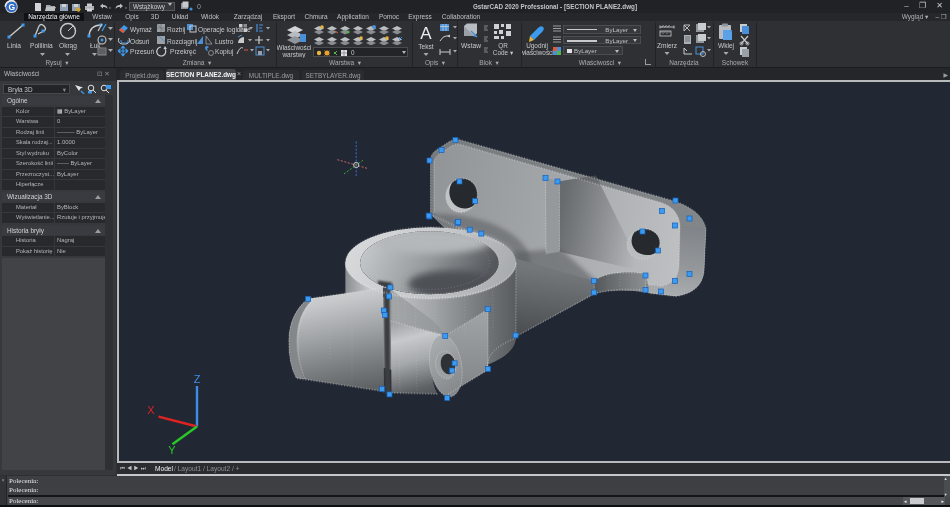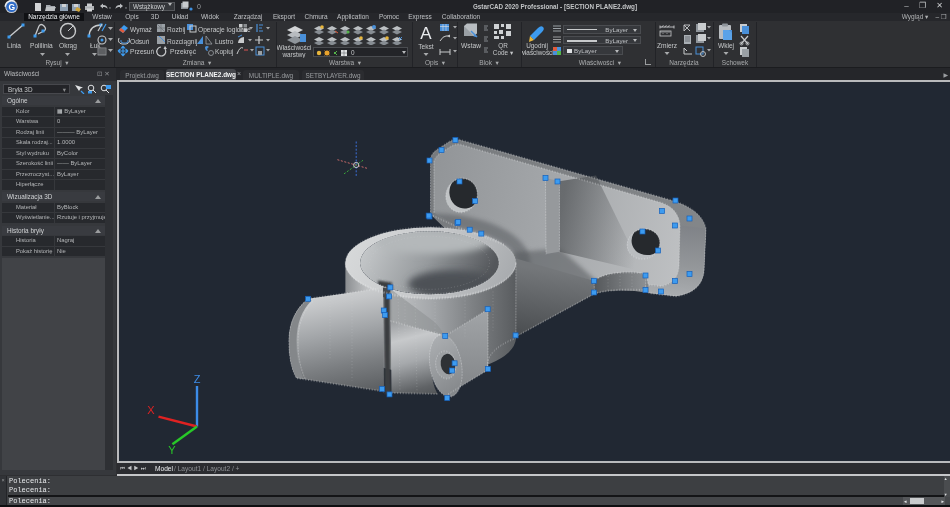--- a/index.html
+++ b/index.html
@@ -13,21 +13,21 @@
 #panelhead{position:absolute;left:0;top:68px;width:116px;height:13px;background:#2b2c30;}
 #leftpanel{position:absolute;left:0;top:81px;width:116px;height:394px;background:#36383c;}
 .prow{position:absolute;left:2px;width:103px;height:9.5px;}
 .plab{position:absolute;left:0;top:0;width:52px;height:9.5px;font-size:5.8px;color:#b4b6b8;line-height:9.5px;overflow:hidden;white-space:nowrap;background:#27292d;padding-left:14px;}
 .pval{position:absolute;left:53px;top:0;width:50px;height:9.5px;font-size:5.9px;color:#b4b6b8;line-height:9.5px;overflow:hidden;background:#27292d;padding-left:2px;white-space:nowrap;}
 .phead{position:absolute;left:2px;width:103px;height:9px;background:#393b40;font-size:6.4px;color:#cfd1d3;line-height:9px;padding-left:5px;}
 .phead:after{content:"";position:absolute;right:4px;top:3px;border-left:3px solid transparent;border-right:3px solid transparent;border-bottom:4px solid #9a9c9e;}
 #viewport{position:absolute;left:117px;top:79.5px;width:833px;height:383px;background:#212833;border-left:2px solid #b9babc;border-top:2px solid #b9babc;border-bottom:2px solid #b9babc;}
 #modeltabs{position:absolute;left:117px;top:462.5px;width:833px;height:13px;background:#2b2c30;border-bottom:2px solid #c6c7c9;}
 #cmdarea{position:absolute;left:0;top:475.5px;width:950px;height:31.5px;background:#3d3f42;}
-.cmdline{position:absolute;left:9px;font-size:7px;font-family:Liberation Mono, monospace;color:#e6e8ea;}
+.cmdline{position:absolute;left:9px;font-size:7px;font-family:Liberation Serif, serif;color:#e6e8ea;}
 </style></head>
 <body>
 
 <div id="titlebar">
   <svg class="abs" style="left:2px;top:0px" width="20" height="14" viewBox="0 0 20 14">
     <circle cx="9.5" cy="6.8" r="6.3" fill="#c9cbce"></circle>
     <circle cx="9.5" cy="6.8" r="5.3" fill="#2f6cc8"></circle>
     <path d="M3.2 6.8 a6.3 6.3 0 0 1 10 -5" fill="none" stroke="#eceef0" stroke-width="1.4"></path>
     <text x="9.7" y="9.6" font-size="8.5" font-weight="bold" fill="#fff" text-anchor="middle" font-family="Liberation Sans">G</text>
   </svg>

